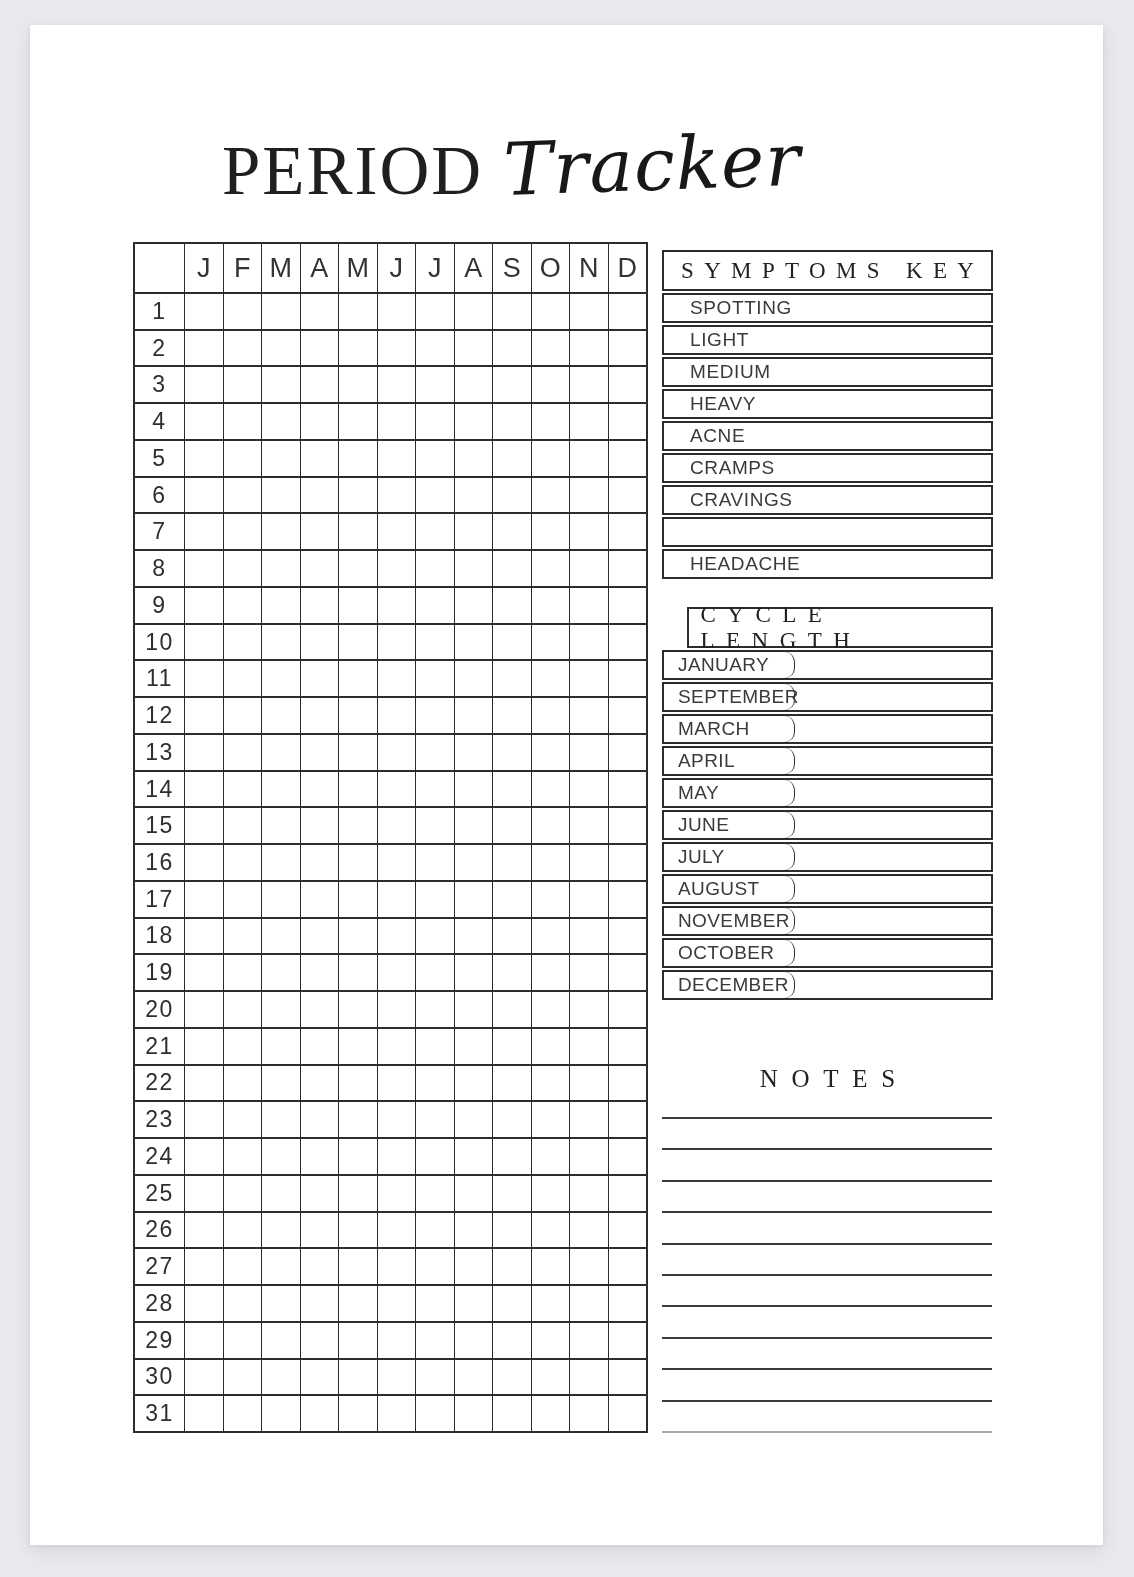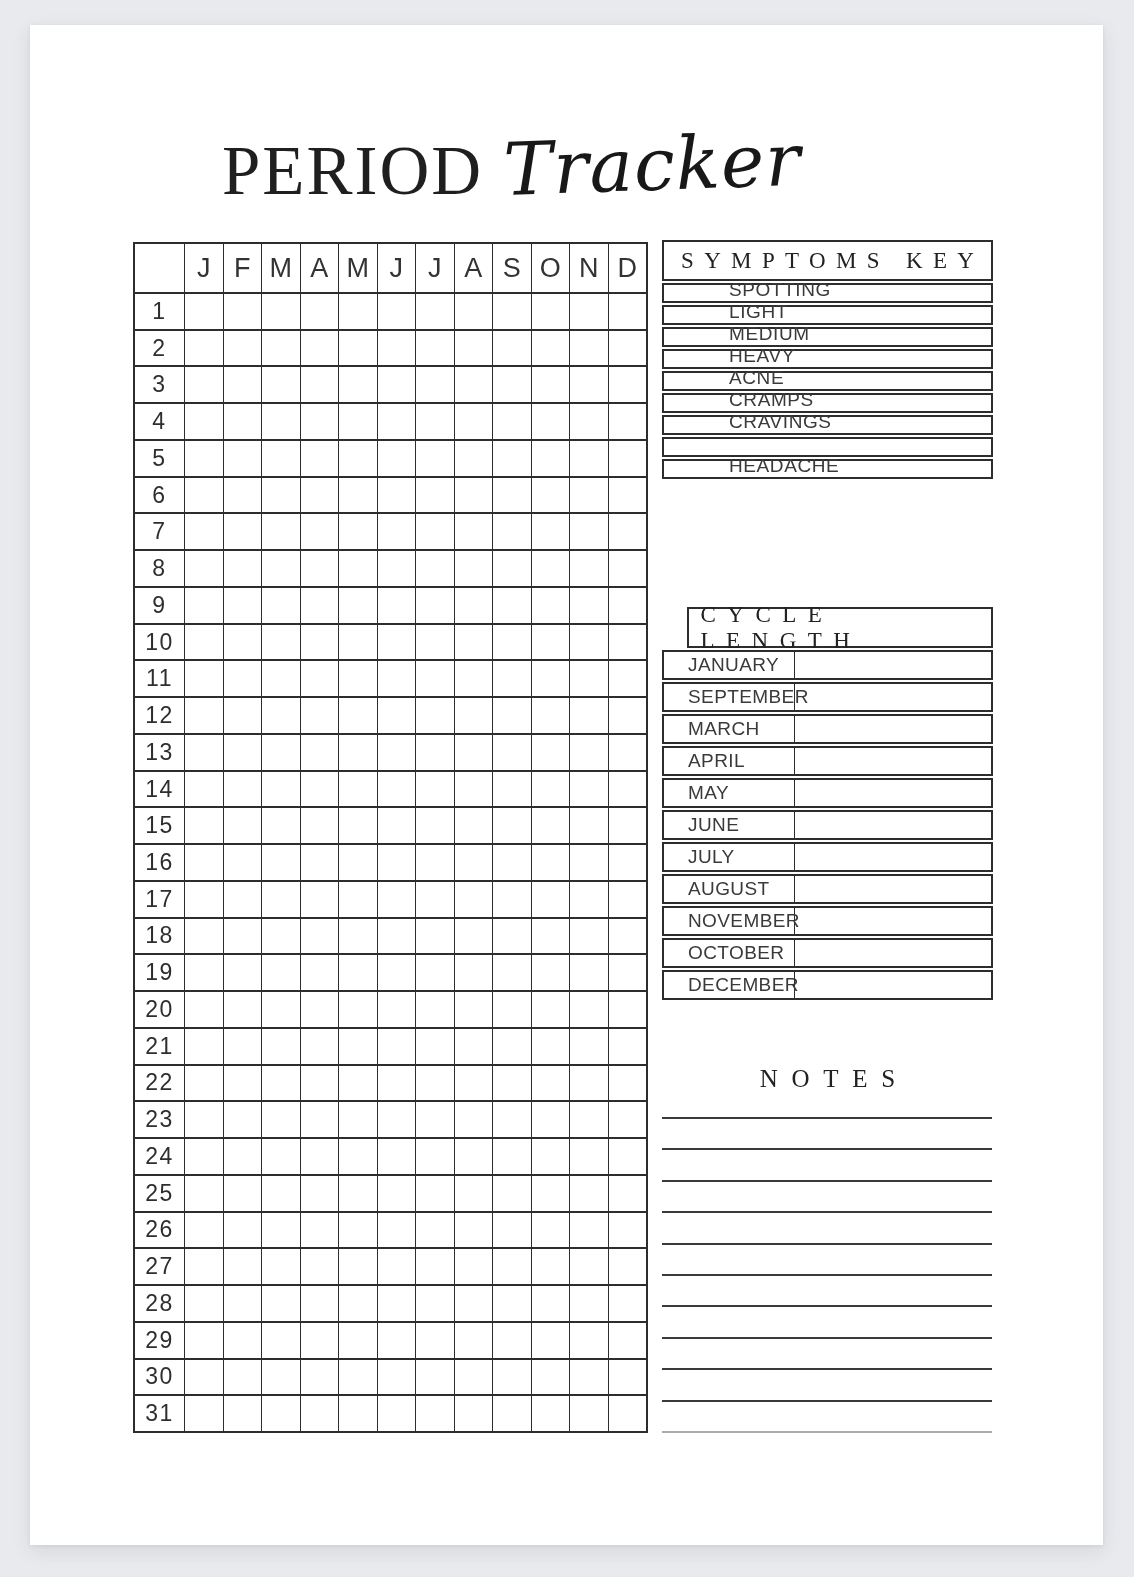--- a/index.html
+++ b/index.html
@@ -88,29 +88,30 @@
     letter-spacing:.45em;
     padding-left:.45em;
     color:#222;
     border:2px solid var(--line);
     height:41px;
     display:flex;align-items:center;justify-content:center;
     background:#fff;
   }
   .symptoms{
     position:absolute;
-    left:632px;top:215px;
+    left:632px;top:225px;
     width:331px;
   }
   .sym-row{
     display:flex;
-    height:20px;
+    height:30px;
     border:2px solid var(--line);
     margin-top:2px;
-    align-items:flex-end;
+    align-items:flex-start;
+    flex-direction:column;
   }
   .sym-check{
     width:39px;
     border-right:1.5px solid var(--line);
   }
   .sym-label{
     flex:1;
     display:flex;align-items:center;
     padding-left:26px;
     font-size:19px;
@@ -128,24 +129,25 @@
     display:flex;
     height:30px;
     border:2px solid var(--line);
     margin-top:2px;
     align-items:stretch;
   }
   .cycle-label{
     width:131px;
     border-right:1.5px solid var(--line);
     display:flex;align-items:center;
-    padding-left:24px;
+    padding-left:14px;
     font-size:19px;
     letter-spacing:.4px;
     color:#3a3a3a;
+    border-radius:10px;
   }
   .cycle-value{flex:1;}
 
   
   .notes-title{
     position:absolute;
     left:632px;top:1040px;
     width:331px;
     text-align:center;
     font-family:"Liberation Serif","DejaVu Serif",serif;

